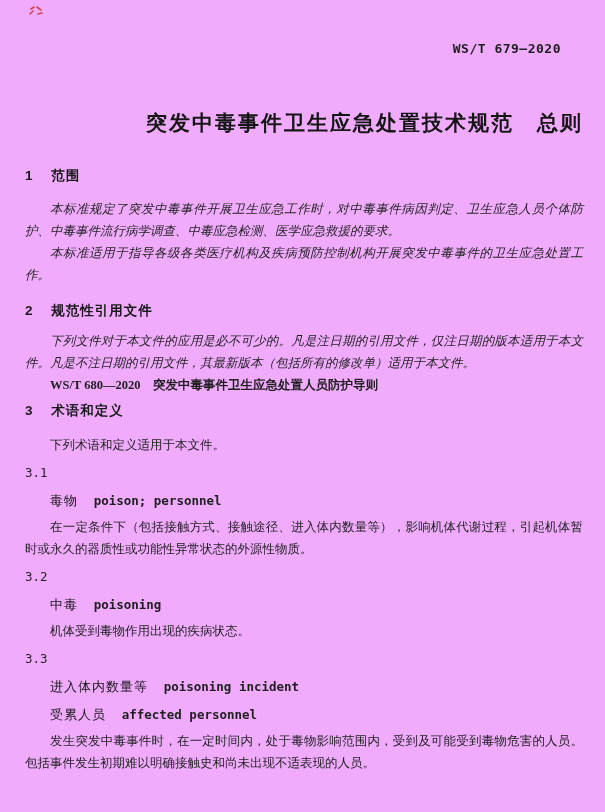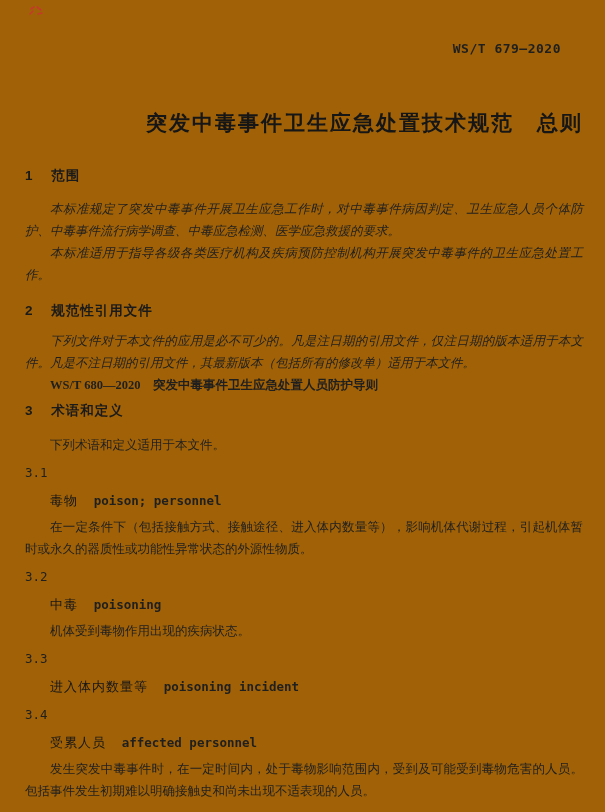--- a/index.html
+++ b/index.html
@@ -2,21 +2,21 @@
 <html><head>
 <meta charset="utf-8">
 <style>
   html, body { margin: 0; padding: 0; background: #ffffff; }
   * { box-sizing: border-box; }
 
   .page {
     position: relative;
     width: 605px;
     height: 812px;
-    background: #a16207;
+    background: #f0abfc;
     padding: 40px 22px 0 25px;
     font-family: "Liberation Serif", "DejaVu Serif", serif;
     font-size: 12.5px;
     line-height: 22px;
     color: #1f1f1f;
     overflow: hidden;
   }
 
   .scan-mark {
     position: absolute;
@@ -185,21 +185,20 @@
 
     <div class="term">
       <div class="term-num">3.3</div>
       <div class="term-name">
         <span class="term-zh">进入体内数量等</span>
         <span class="term-en">poisoning incident</span>
       </div>
     </div>
 
     <div class="term">
-      <div class="term-num">3.4</div>
       <div class="term-name">
         <span class="term-zh">受累人员</span>
         <span class="term-en">affected personnel</span>
       </div>
       <p class="term-def">发生突发中毒事件时，在一定时间内，处于毒物影响范围内，受到及可能受到毒物危害的人员。包括事件发生初期难以明确接触史和尚未出现不适表现的人员。</p>
     </div>
   </div>
 
 </div>
 

